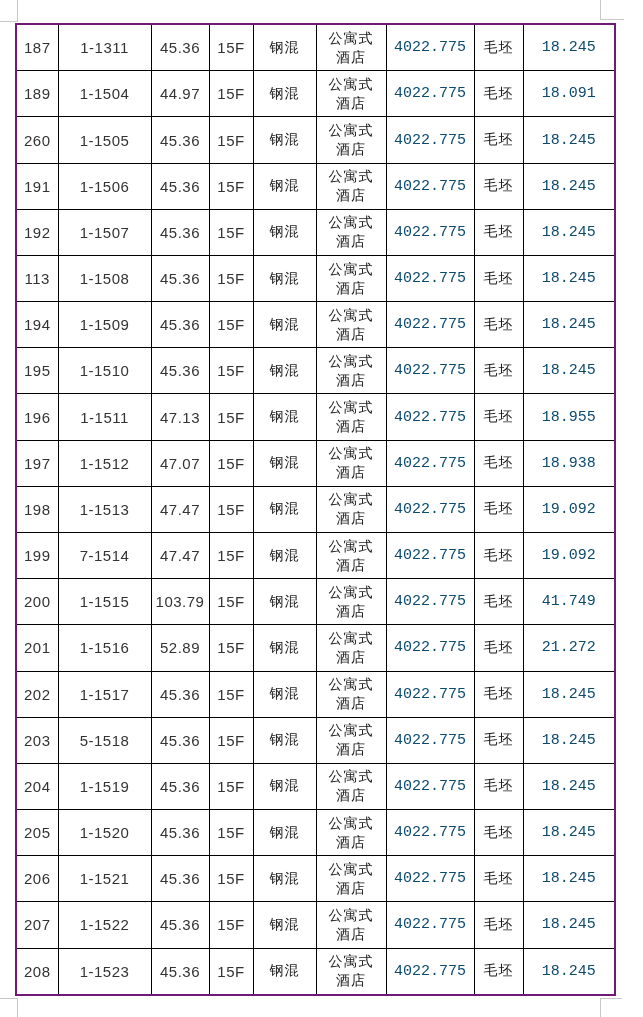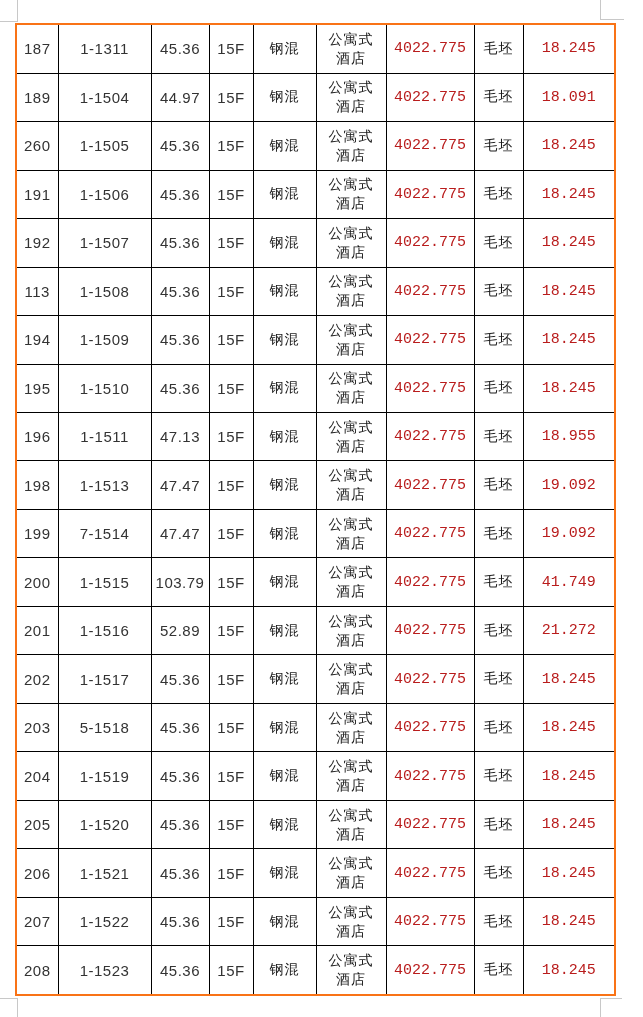--- a/index.html
+++ b/index.html
@@ -20,39 +20,39 @@
     background: #c8c8c8;
   }
   .units-table {
     position: absolute;
     left: 15px;
     top: 23px;
     width: 599px;
     height: 973px;
     border-collapse: collapse;
     table-layout: fixed;
-    border: 2px solid #f97316;
+    border: 2px solid #701a75;
   }
   .units-table td {
     border: 1.5px solid #000000;
     text-align: center;
     vertical-align: middle;
     padding: 0;
     overflow: hidden;
   }
   .cell-sans {
     font-family: "Liberation Sans", sans-serif;
     font-size: 15px;
     color: #333333;
     letter-spacing: 0.5px;
   }
   .cell-mono {
     font-family: "Liberation Mono", monospace;
     font-size: 15px;
-    color: #b91c1c;
+    color: #0c4a6e;
   }
   .cell-cjk {
     font-family: "Liberation Serif", serif;
     font-size: 14px;
     color: #1a1a1a;
     letter-spacing: 1px;
   }
   .cell-wrap {
     white-space: pre-line;
     line-height: 19px;
@@ -187,20 +187,32 @@
           <td class="cell-sans">47.13</td>
           <td class="cell-sans">15F</td>
           <td class="cell-cjk">钢混</td>
           <td class="cell-cjk cell-wrap">公寓式
 酒店</td>
           <td class="cell-mono">4022.775</td>
           <td class="cell-cjk">毛坯</td>
           <td class="cell-mono">18.955</td>
         </tr>
         <tr>
+          <td class="cell-sans">197</td>
+          <td class="cell-sans">1-1512</td>
+          <td class="cell-sans">47.07</td>
+          <td class="cell-sans">15F</td>
+          <td class="cell-cjk">钢混</td>
+          <td class="cell-cjk cell-wrap">公寓式
+酒店</td>
+          <td class="cell-mono">4022.775</td>
+          <td class="cell-cjk">毛坯</td>
+          <td class="cell-mono">18.938</td>
+        </tr>
+        <tr>
           <td class="cell-sans">198</td>
           <td class="cell-sans">1-1513</td>
           <td class="cell-sans">47.47</td>
           <td class="cell-sans">15F</td>
           <td class="cell-cjk">钢混</td>
           <td class="cell-cjk cell-wrap">公寓式
 酒店</td>
           <td class="cell-mono">4022.775</td>
           <td class="cell-cjk">毛坯</td>
           <td class="cell-mono">19.092</td>

